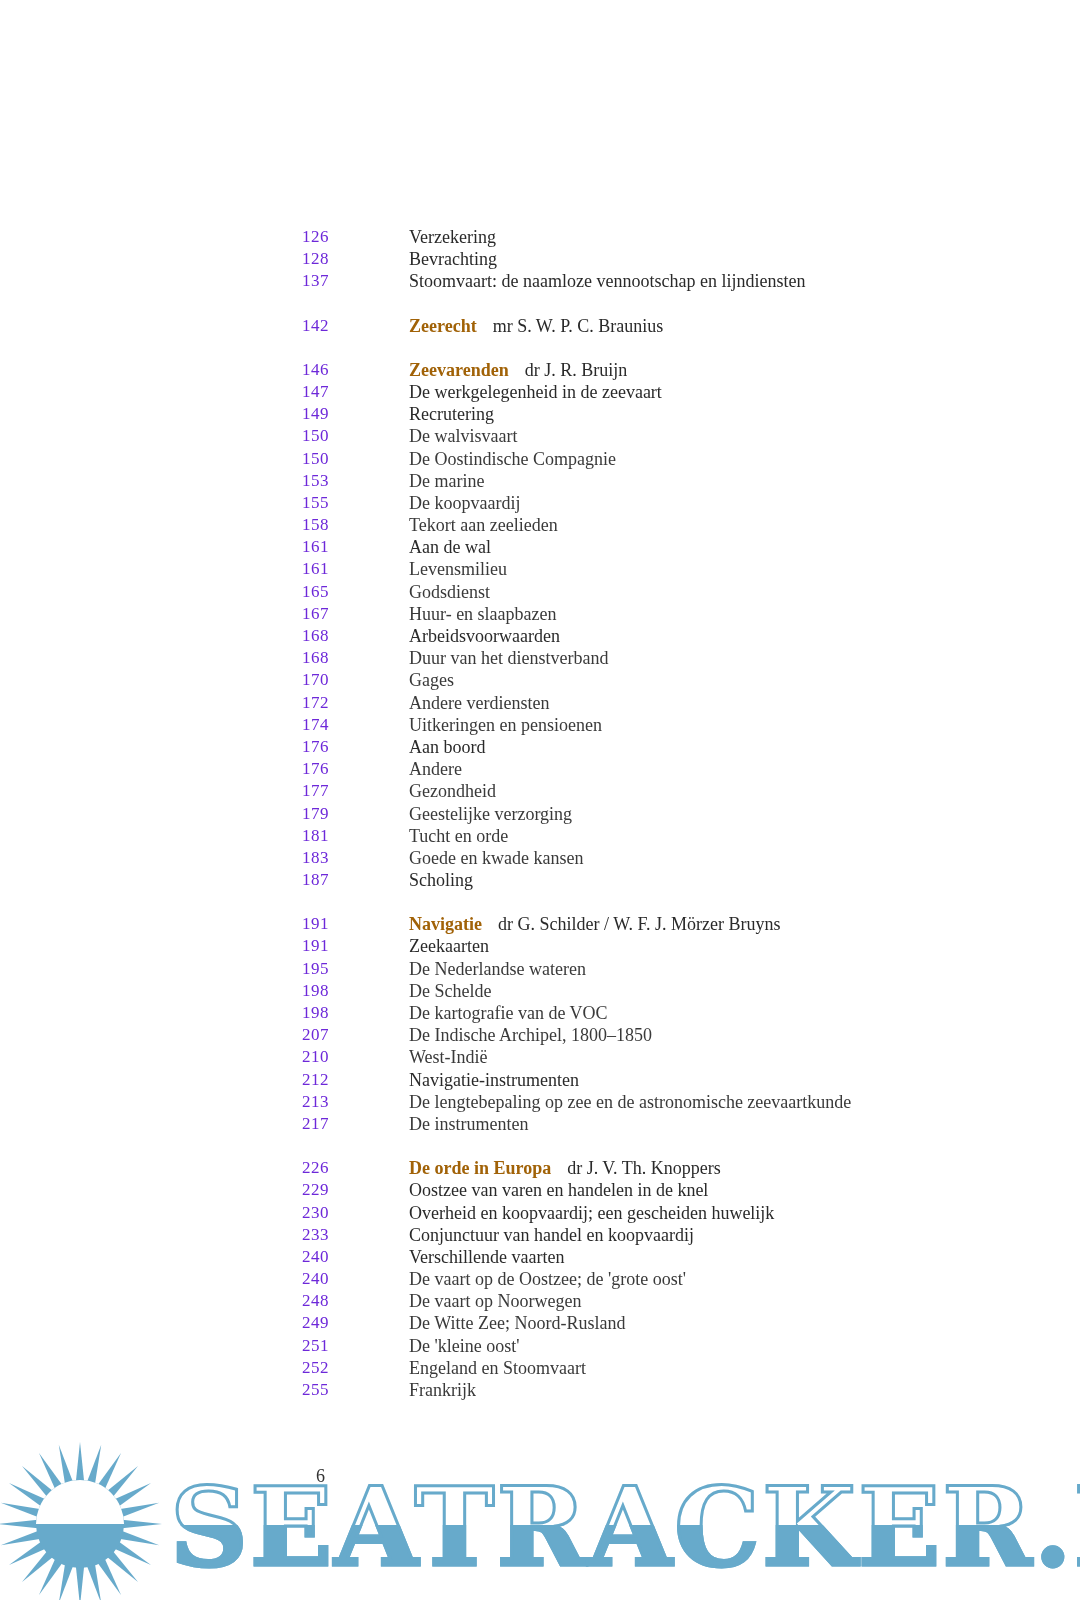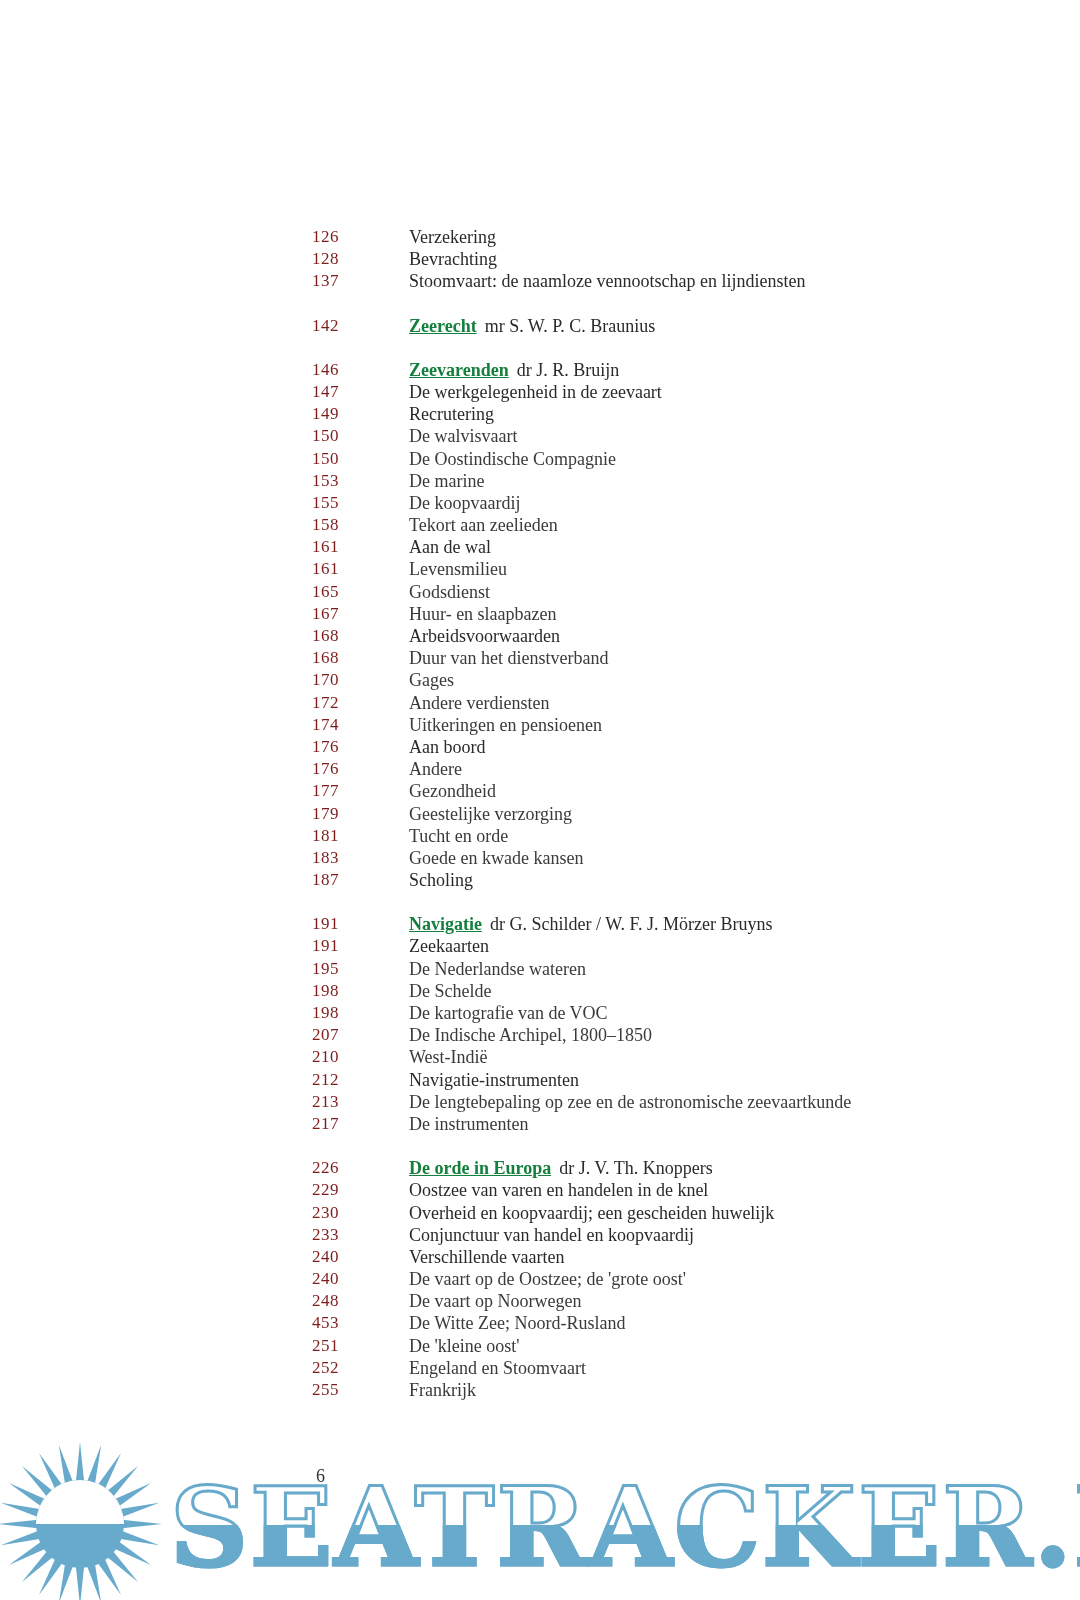--- a/index.html
+++ b/index.html
@@ -4,25 +4,25 @@
 <style>
   html, body { margin: 0; padding: 0; }
   body {
     width: 1080px; height: 1600px; background: #ffffff; position: relative; overflow: hidden;
     font-family: "Liberation Serif", "DejaVu Serif", serif; color: #2a2a2a;
   }
   .toc { position: absolute; left: 0; top: 226px; width: 1080px; }
   .group { margin: 0; }
   .group + .group { margin-top: 22px; }
   .row { position: relative; height: 22.2px; line-height: 22.2px; font-size: 18px; white-space: nowrap; }
-  .num { position: absolute; left: 312px; font-size: 17px; letter-spacing: 0.5px; font-variant-numeric: oldstyle-nums; color: #7f1d1d; }
+  .num { position: absolute; left: 302px; font-size: 17px; letter-spacing: 0.5px; font-variant-numeric: oldstyle-nums; color: #6d28d9; }
   .title { position: absolute; left: 409px; }
   .title.italic { color: #3a3a3a; }
-  .title .head { font-weight: bold; color: #15803d; text-decoration: underline; }
-  .title .author { margin-left: 8px; }
+  .title .head { font-weight: bold; color: #a16207; }
+  .title .author { margin-left: 16px; }
   .page-number { position: absolute; left: 316px; top: 1466px; font-size: 18px; color: #333; }
   .watermark { position: absolute; left: 0; top: 1440px; width: 1080px; height: 160px; }
   .wm-text {
     position: absolute; left: 170px; top: 1473px; font-family: "DejaVu Serif", serif; font-weight: bold;
     font-size: 108px; letter-spacing: 2px; line-height: 1;
     color: transparent;
     background: linear-gradient(to bottom, #ffffff 0%, #ffffff 48%, #67aacb 48%, #67aacb 100%);
     -webkit-background-clip: text; background-clip: text;
     -webkit-text-stroke: 3px #67aacb;
   }
@@ -214,21 +214,21 @@
       </div>
       <div class="row">
         <span class="num">240</span>
         <span class="title italic">De vaart op de Oostzee; de 'grote oost'</span>
       </div>
       <div class="row">
         <span class="num">248</span>
         <span class="title italic">De vaart op Noorwegen</span>
       </div>
       <div class="row">
-        <span class="num">453</span>
+        <span class="num">249</span>
         <span class="title italic">De Witte Zee; Noord-Rusland</span>
       </div>
       <div class="row">
         <span class="num">251</span>
         <span class="title italic">De 'kleine oost'</span>
       </div>
       <div class="row">
         <span class="num">252</span>
         <span class="title italic">Engeland en Stoomvaart</span>
       </div>

